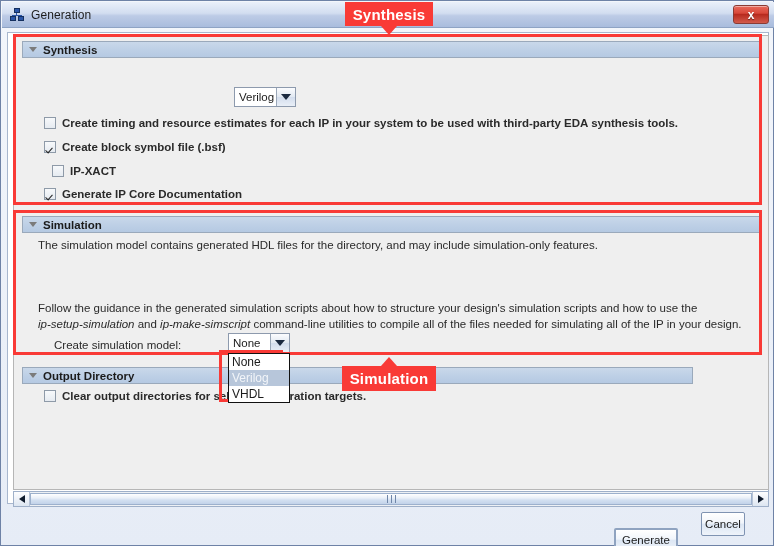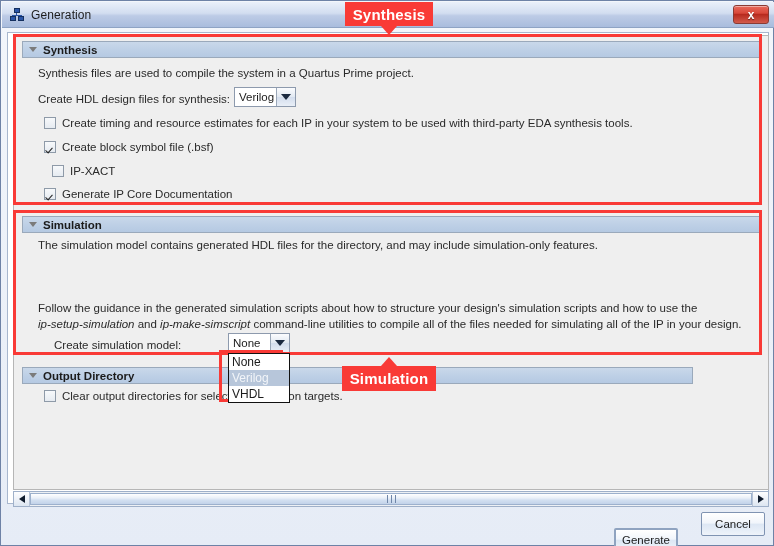--- a/index.html
+++ b/index.html
@@ -140,20 +140,21 @@
     white-space: nowrap;
   }
   .txt i { font-style: italic; }
 
   
   .cb-row {
     position: absolute;
     display: flex;
     align-items: flex-end;
     white-space: nowrap;
+    font-weight: bold;
   }
   .cb {
     width: 12px; height: 12px;
     box-sizing: border-box;
     border: 1px solid #8e9aa8;
     background: linear-gradient(to bottom, #f7f9fb 0%, #e6ebf1 100%);
     margin-right: 6px;
     flex: none;
     position: relative;
   }
@@ -357,23 +358,21 @@
     </div>
 
     <div class="content-outer">
       <div class="scroll-area">
 
         <div class="group-header" style="left:8px; top:5px; width:739px;">
           <div class="tri"></div>
           <div class="group-title">Synthesis</div>
         </div>
 
-        <div class="txt" style="left:24px; top:31px;">Synthesis files are used to compile the system in a Quartus Prime project.</div>
-
-        <div class="txt" style="left:24px; top:57px;">Create HDL design files for synthesis:</div>
+
 
         <div class="combo" style="left:220px; top:51px; width:62px;">
           <div class="val">Verilog</div>
           <div class="arrow-btn">
             <div class="arrow-dn"></div>
           </div>
         </div>
 
         <div class="cb-row" style="left:30px; top:81px;">
           <div class="cb"></div>
@@ -446,21 +445,21 @@
         </div>
         <div class="sb-btn right">
           <div class="tri-right"></div>
         </div>
       </div>
     </div>
 
     <div class="btn primary" style="left:613px; top:527px; width:64px;">
       <span>Generate</span>
     </div>
-    <div class="btn" style="left:700px; top:511px; width:64px;">
+    <div class="btn" style="left:700px; top:511px; width:44px;">
       <span>Cancel</span>
     </div>
   </div>
 
   <div class="redbox" style="left:13px; top:34px; width:749px; height:171px;"></div>
   <div class="redbox" style="left:13px; top:210px; width:749px; height:145px;"></div>
   <div class="redbox" style="left:219px; top:350px; width:64px; height:52px;"></div>
 
   <div class="callout" style="left:345px; top:2px; width:88px; height:24px;">
     <span>Synthesis</span>

